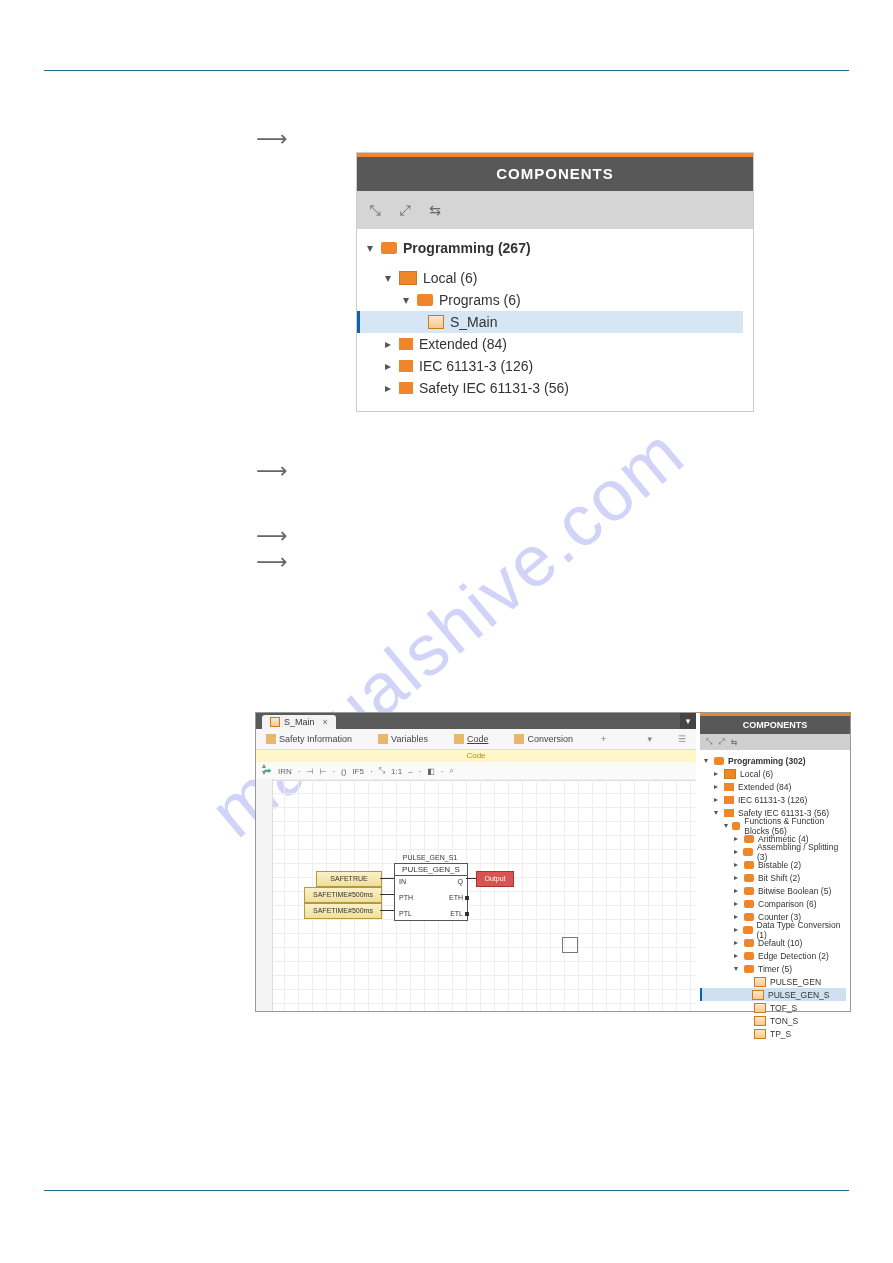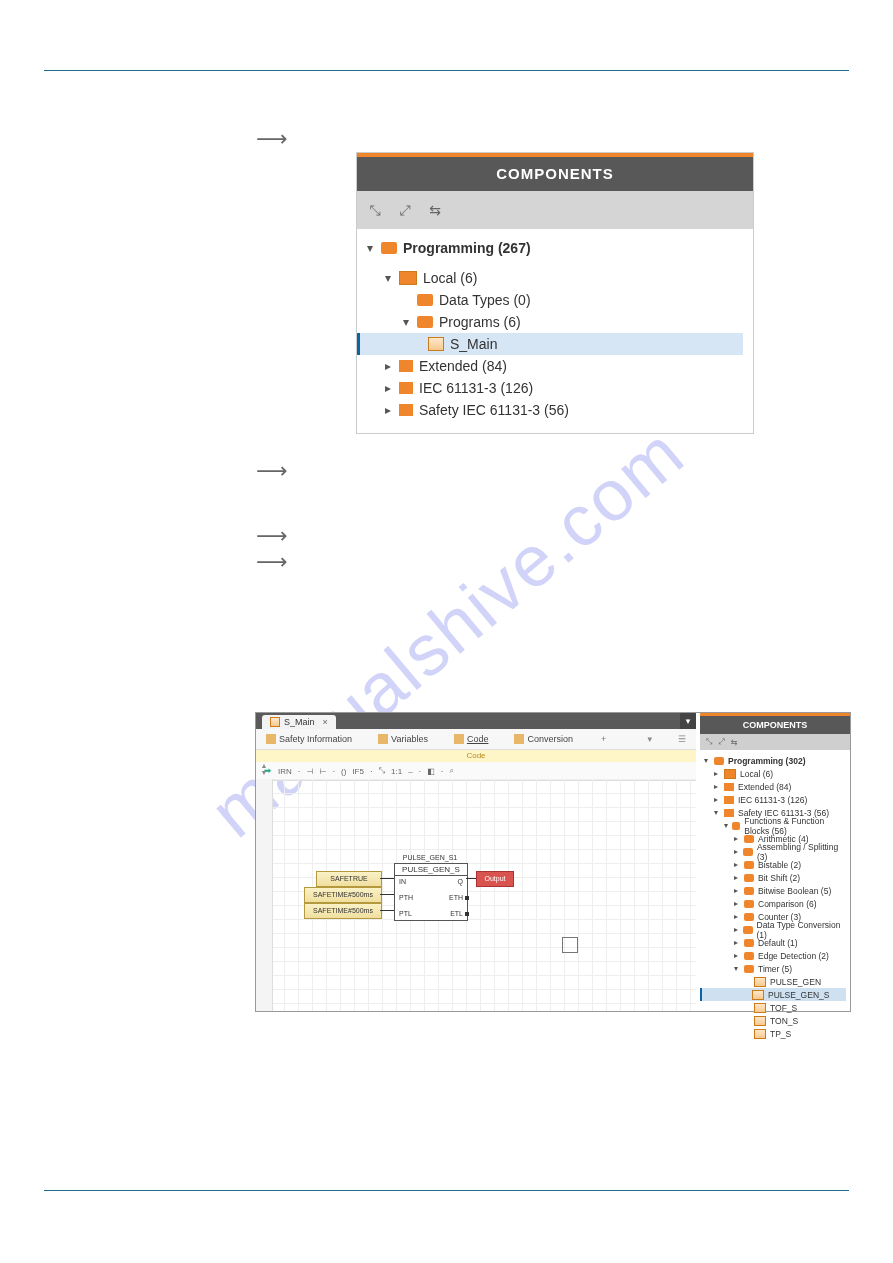--- a/index.html
+++ b/index.html
@@ -91,25 +91,20 @@
           <span class="fld"></span>
           <b>Programming (267)</b>
         </div>
     <div style="height:8px"></div>
     <div class="row ind1">
           <span class="caret">▾</span>
           <span class="loc"></span>
           <span>Local (6)</span>
         </div>
     <div class="row ind2">
-          <span class="caret"></span>
-          <span class="fld"></span>
-          <span>Data Types (0)</span>
-        </div>
-    <div class="row ind2">
           <span class="caret">▾</span>
           <span class="fld"></span>
           <span>Programs (6)</span>
         </div>
     <div class="row ind3 sel">
           <span class="caret"></span>
           <span class="node"></span>
           <span>S_Main</span>
         </div>
     <div class="row ind1">
@@ -294,21 +289,21 @@
             <span>Counter (3)</span>
           </div>
       <div class="row f2-ind3">
             <span class="caret">▸</span>
             <span class="fld"></span>
             <span>Data Type Conversion (1)</span>
           </div>
       <div class="row f2-ind3">
             <span class="caret">▸</span>
             <span class="fld"></span>
-            <span>Default (1)</span>
+            <span>Default (10)</span>
           </div>
       <div class="row f2-ind3">
             <span class="caret">▸</span>
             <span class="fld"></span>
             <span>Edge Detection (2)</span>
           </div>
       <div class="row f2-ind3">
             <span class="caret">▾</span>
             <span class="fld"></span>
             <span>Timer (5)</span>

